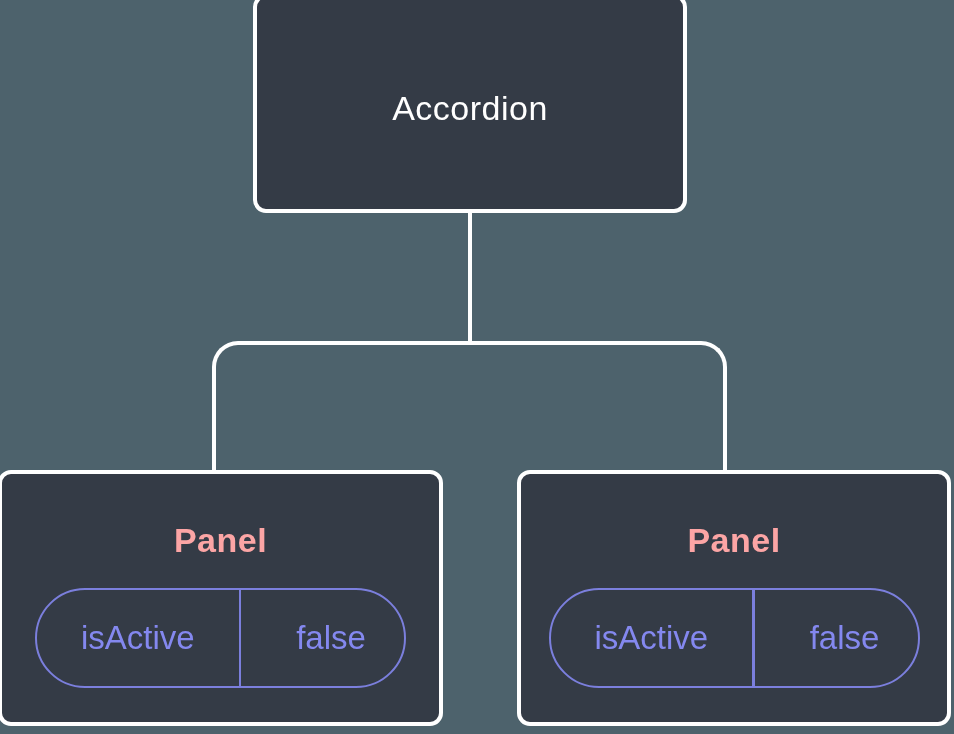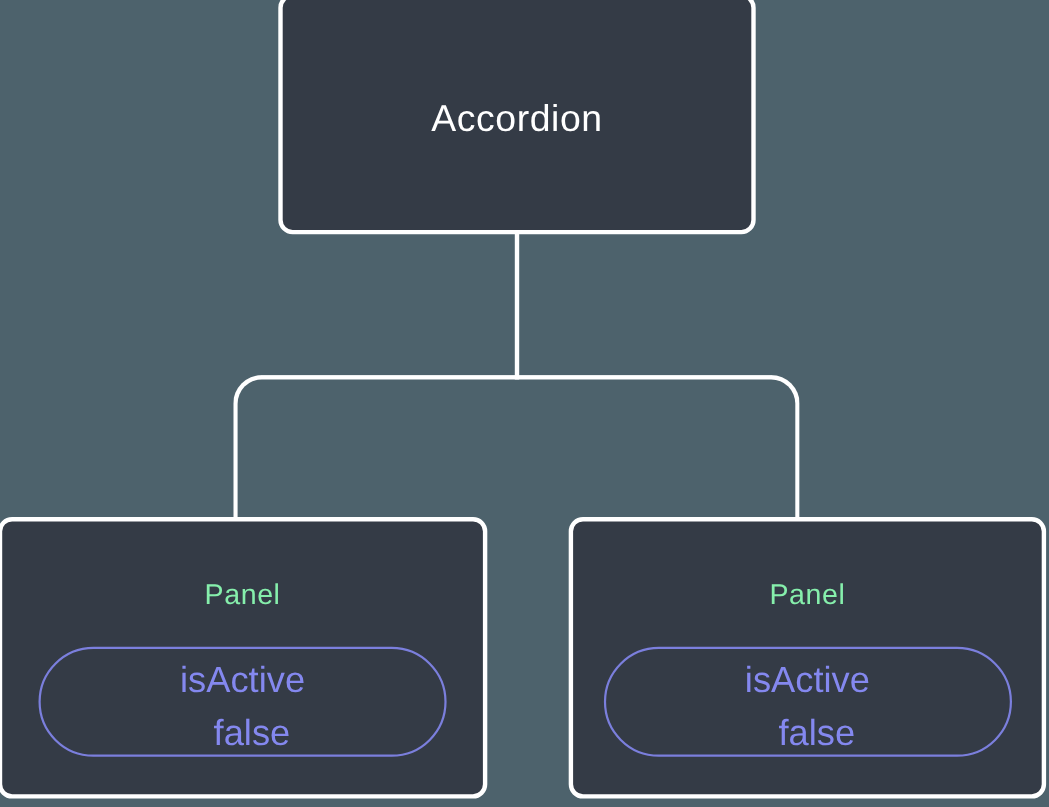--- a/index.html
+++ b/index.html
@@ -51,39 +51,38 @@
     display: flex;
     flex-direction: column;
     align-items: center;
     padding-top: 44px;
   }
 
   .node-panel-left  { left: -2px;  width: 445px; }
   .node-panel-right { left: 517px; width: 434px; }
 
   .panel-title {
-    color: #86efac;
-    font-size: 26px;
-    font-weight: 400;
+    color: #fca5a5;
+    font-size: 34px;
+    font-weight: 700;
     line-height: 44px;
     letter-spacing: 0.5px;
   }
 
   
   .state-pill {
     box-sizing: border-box;
     margin-top: 26px;
     width: 371px;
     height: 100px;
     border: 2.5px solid #7B7FDD;
     border-radius: 50px;
     display: flex;
     align-items: stretch;
     overflow: hidden;
-    flex-direction: column;
   }
 
   .state-cell {
     display: flex;
     align-items: center;
     justify-content: center;
     color: #8488EF;
     font-size: 33px;
     font-weight: 400;
   }

